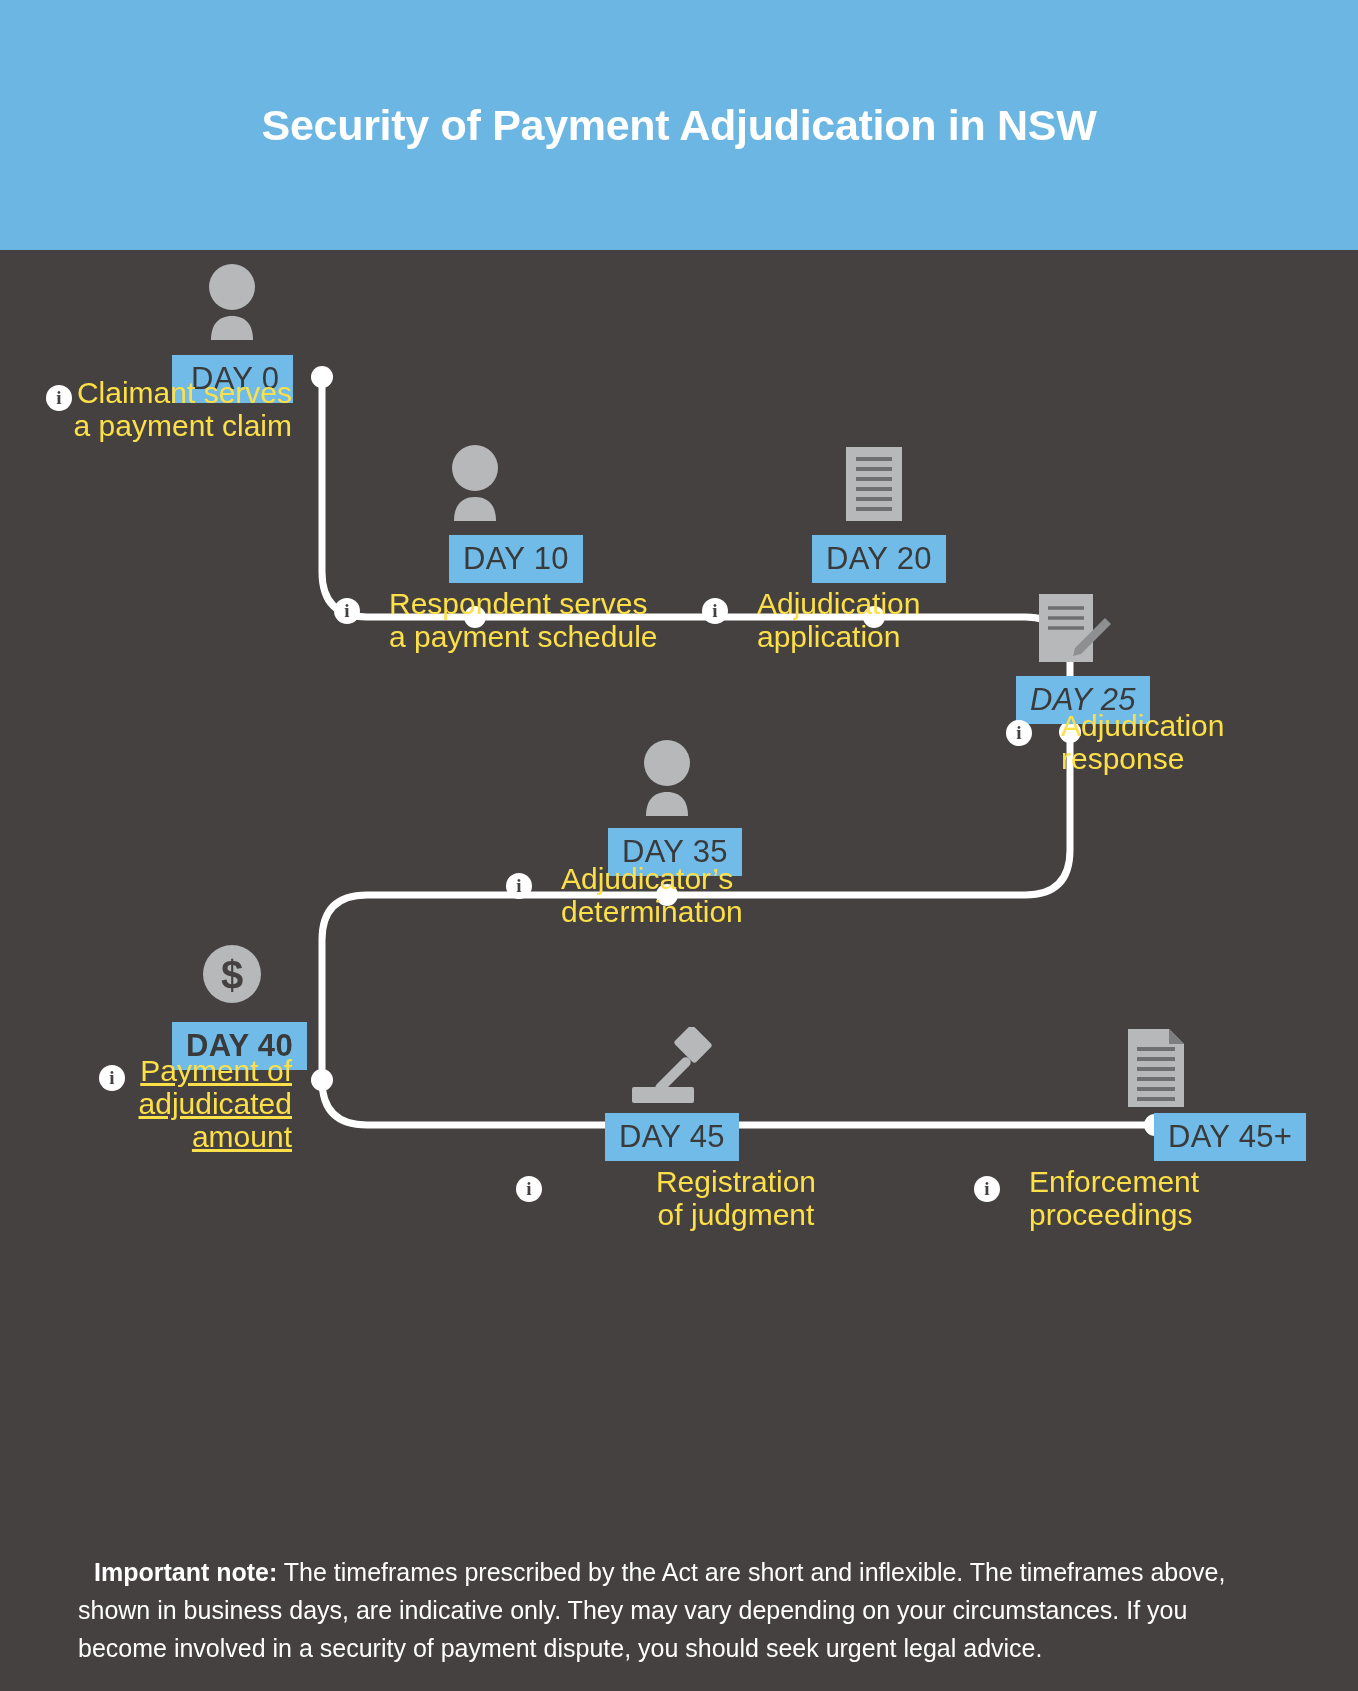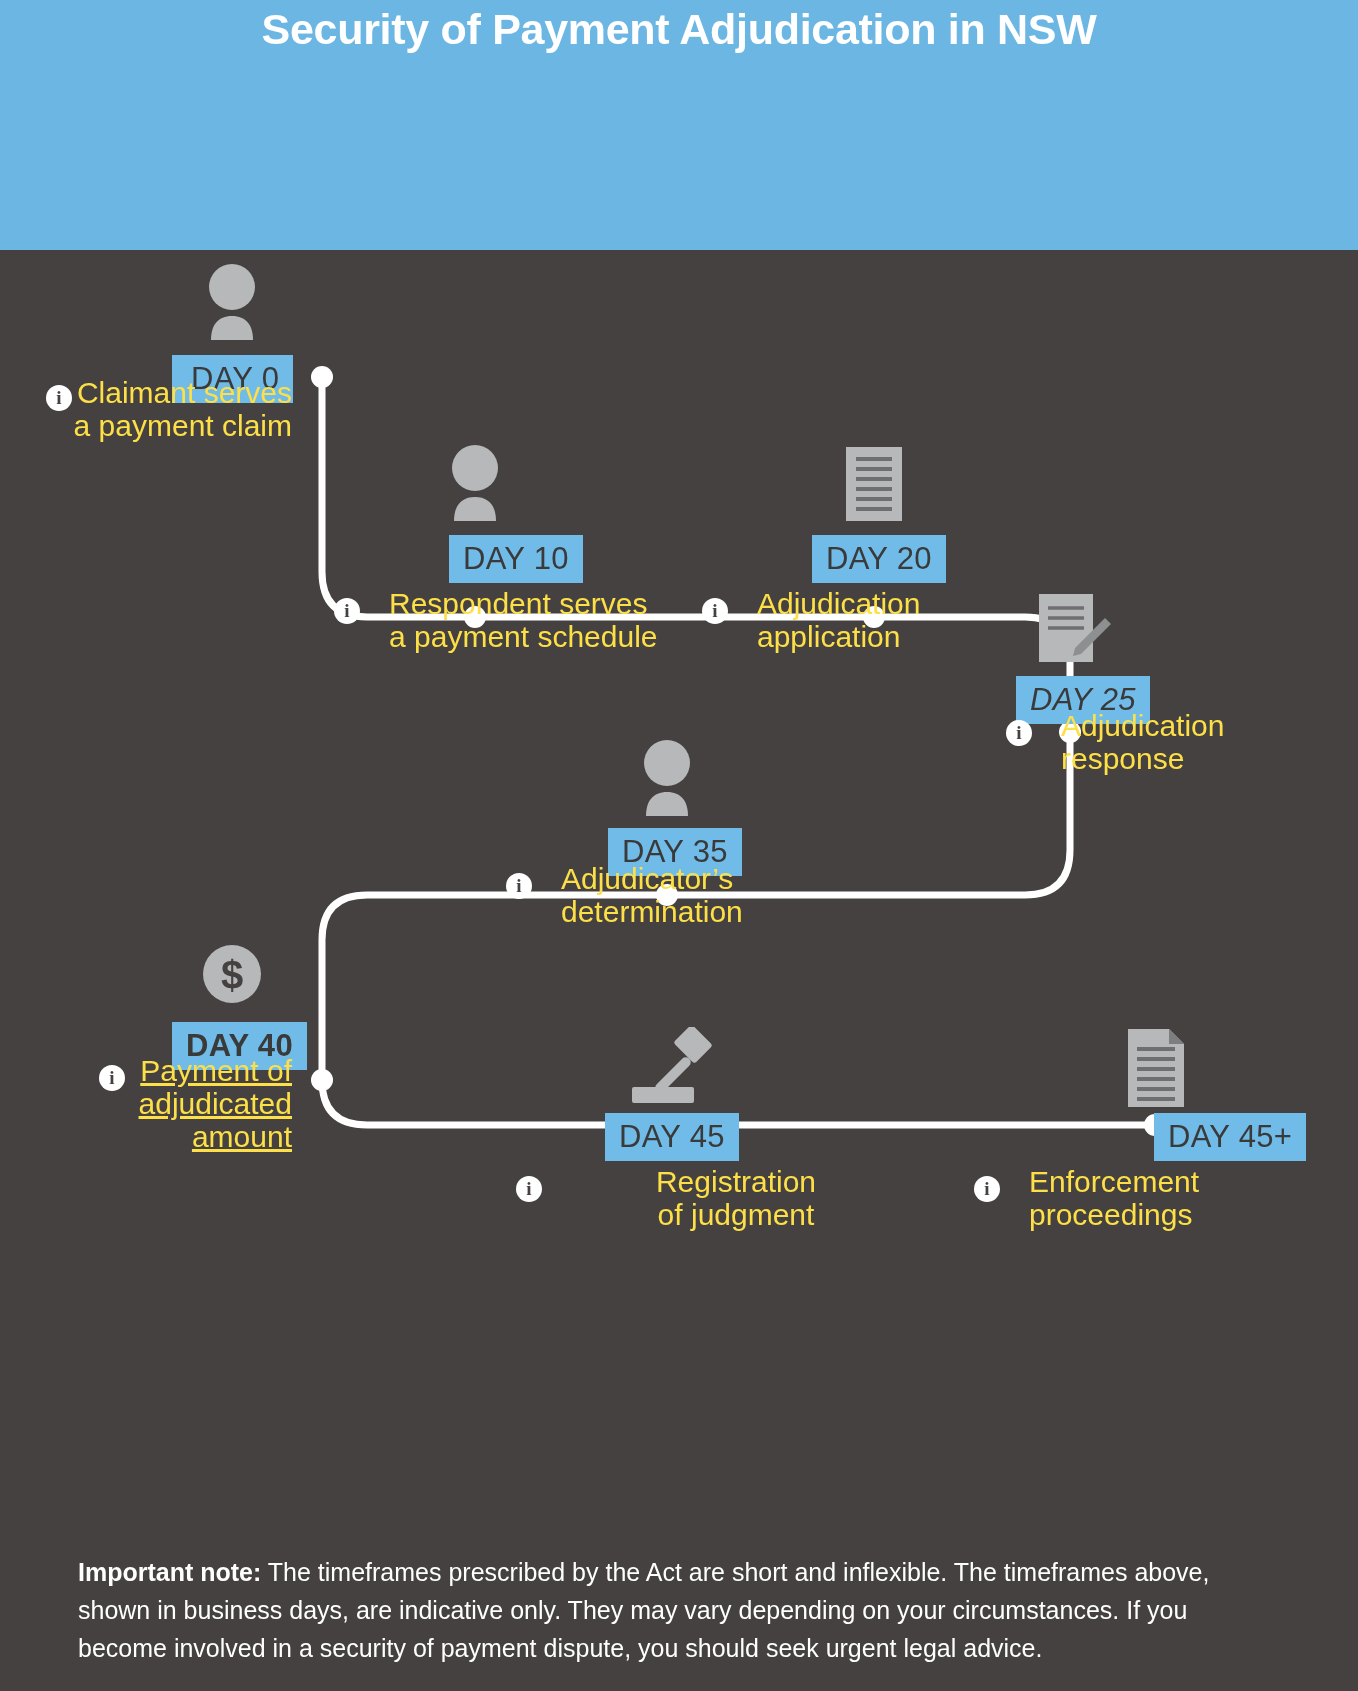--- a/index.html
+++ b/index.html
@@ -7,21 +7,21 @@
     width:1358px;height:1691px;
     background:#444140;
     font-family:"Liberation Sans", sans-serif;
     overflow:hidden;
     position:relative;
   }
   
   #header{
     position:absolute;left:0;top:0;width:1358px;height:250px;
     background:#6cb6e3;
-    display:flex;flex-direction:column;align-items:center;
+    display:flex;flex-direction:column;align-items:center;justify-content:center;
     box-sizing:border-box;
   }
   #header .line{
     color:#ffffff;font-weight:bold;font-size:43px;line-height:58px;
     letter-spacing:-0.3px;text-align:center;white-space:nowrap;
   }
   
   #timeline{
     position:absolute;left:0;top:250px;width:1358px;height:1200px;
   }
@@ -59,21 +59,21 @@
     content:"i";position:absolute;left:0;right:0;top:-1px;
     text-align:center;color:#444140;
     font-size:19px;font-weight:bold;font-family:"Liberation Serif",serif;
     line-height:27px;
   }
   
   #note{
     position:absolute;left:78px;top:1553px;width:1195px;
     color:#ffffff;font-size:25px;line-height:38px;
   }
-  #note b{font-weight:bold;}
+  #note b{font-weight:bold;margin-left:16px;}
 </style>
 </head>
 <body>
 
 <div id="header">
   <div class="line">Security of Payment Adjudication in NSW</div>
 </div>
 
 <div id="timeline">
 

